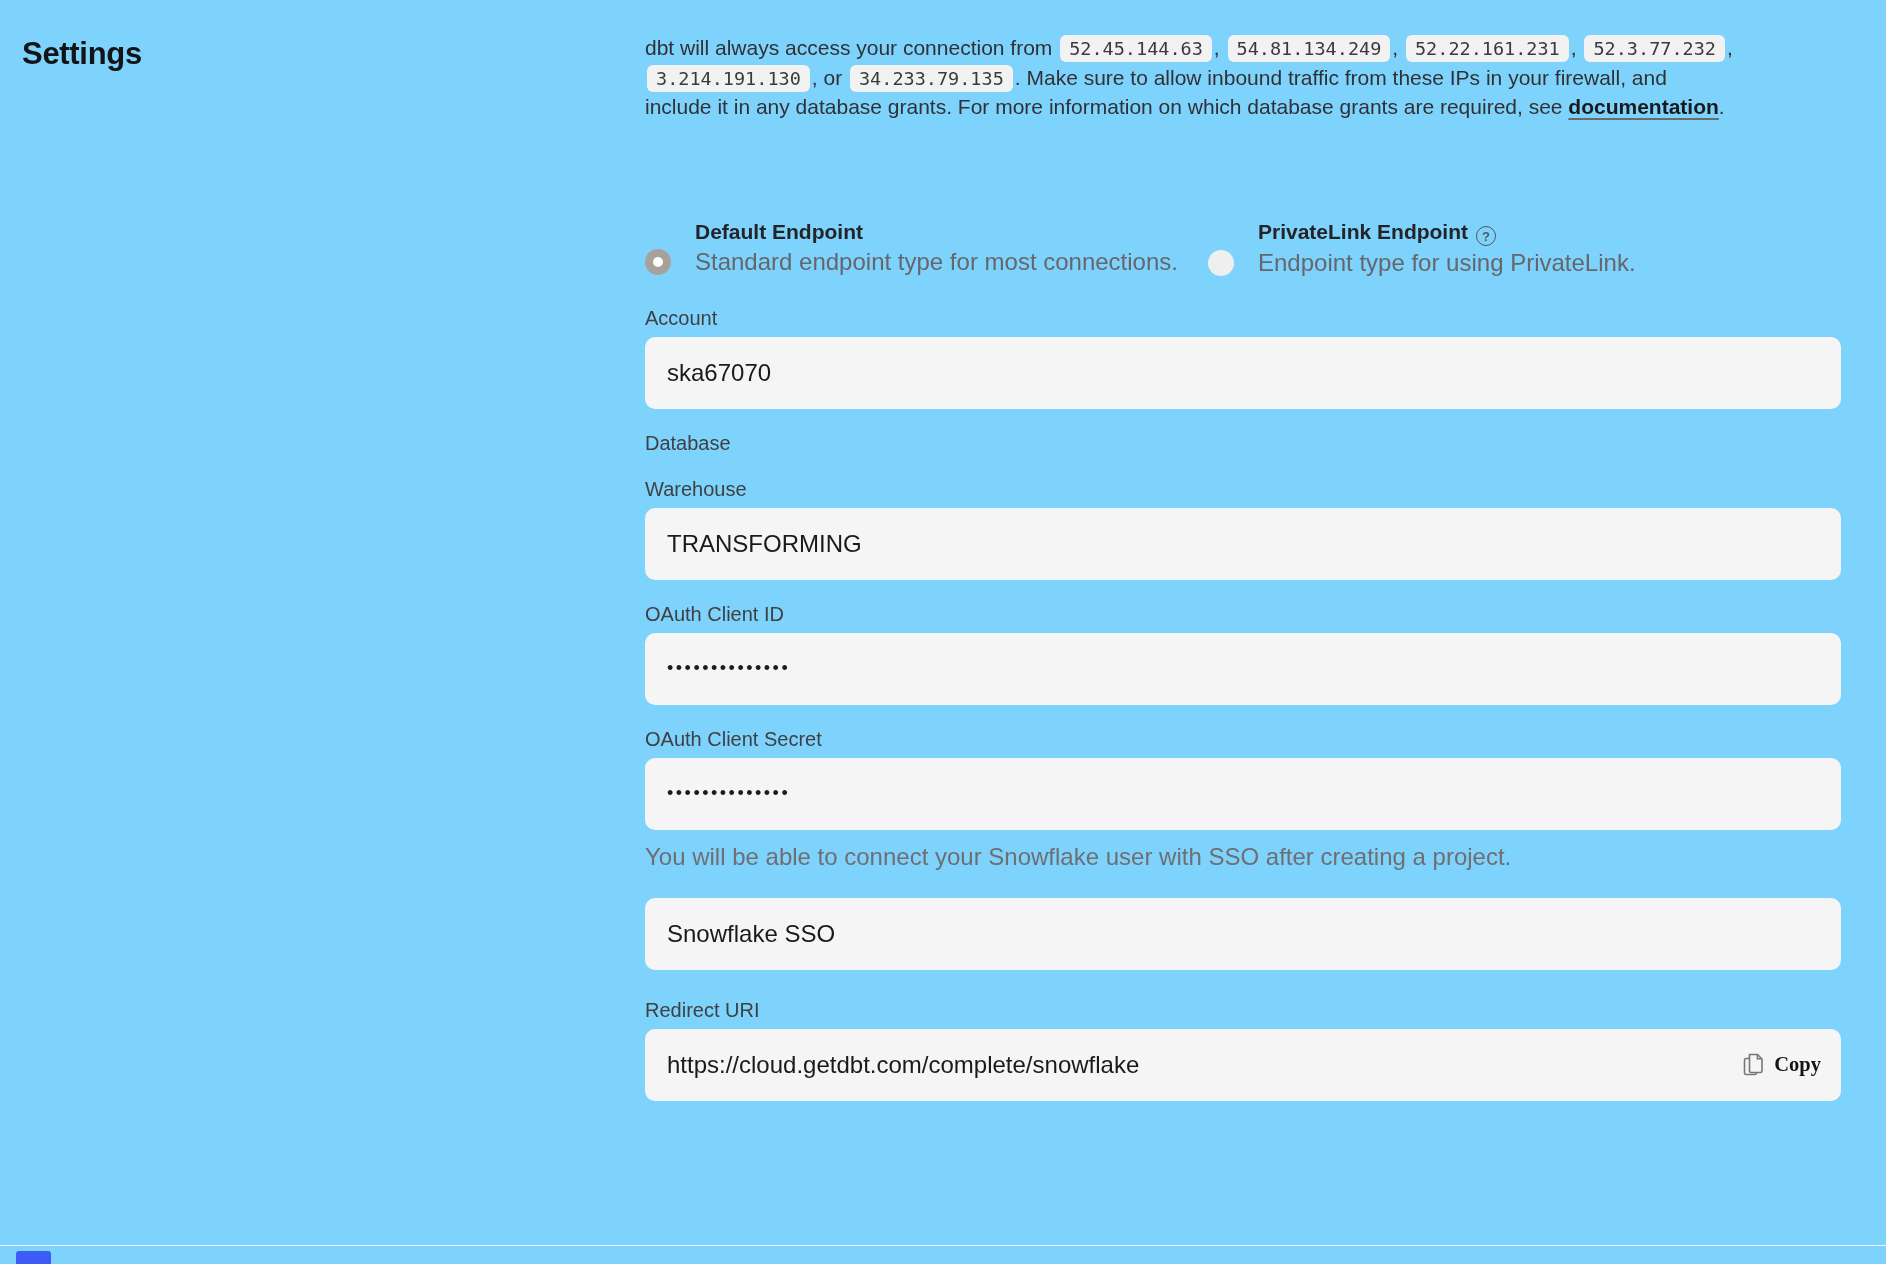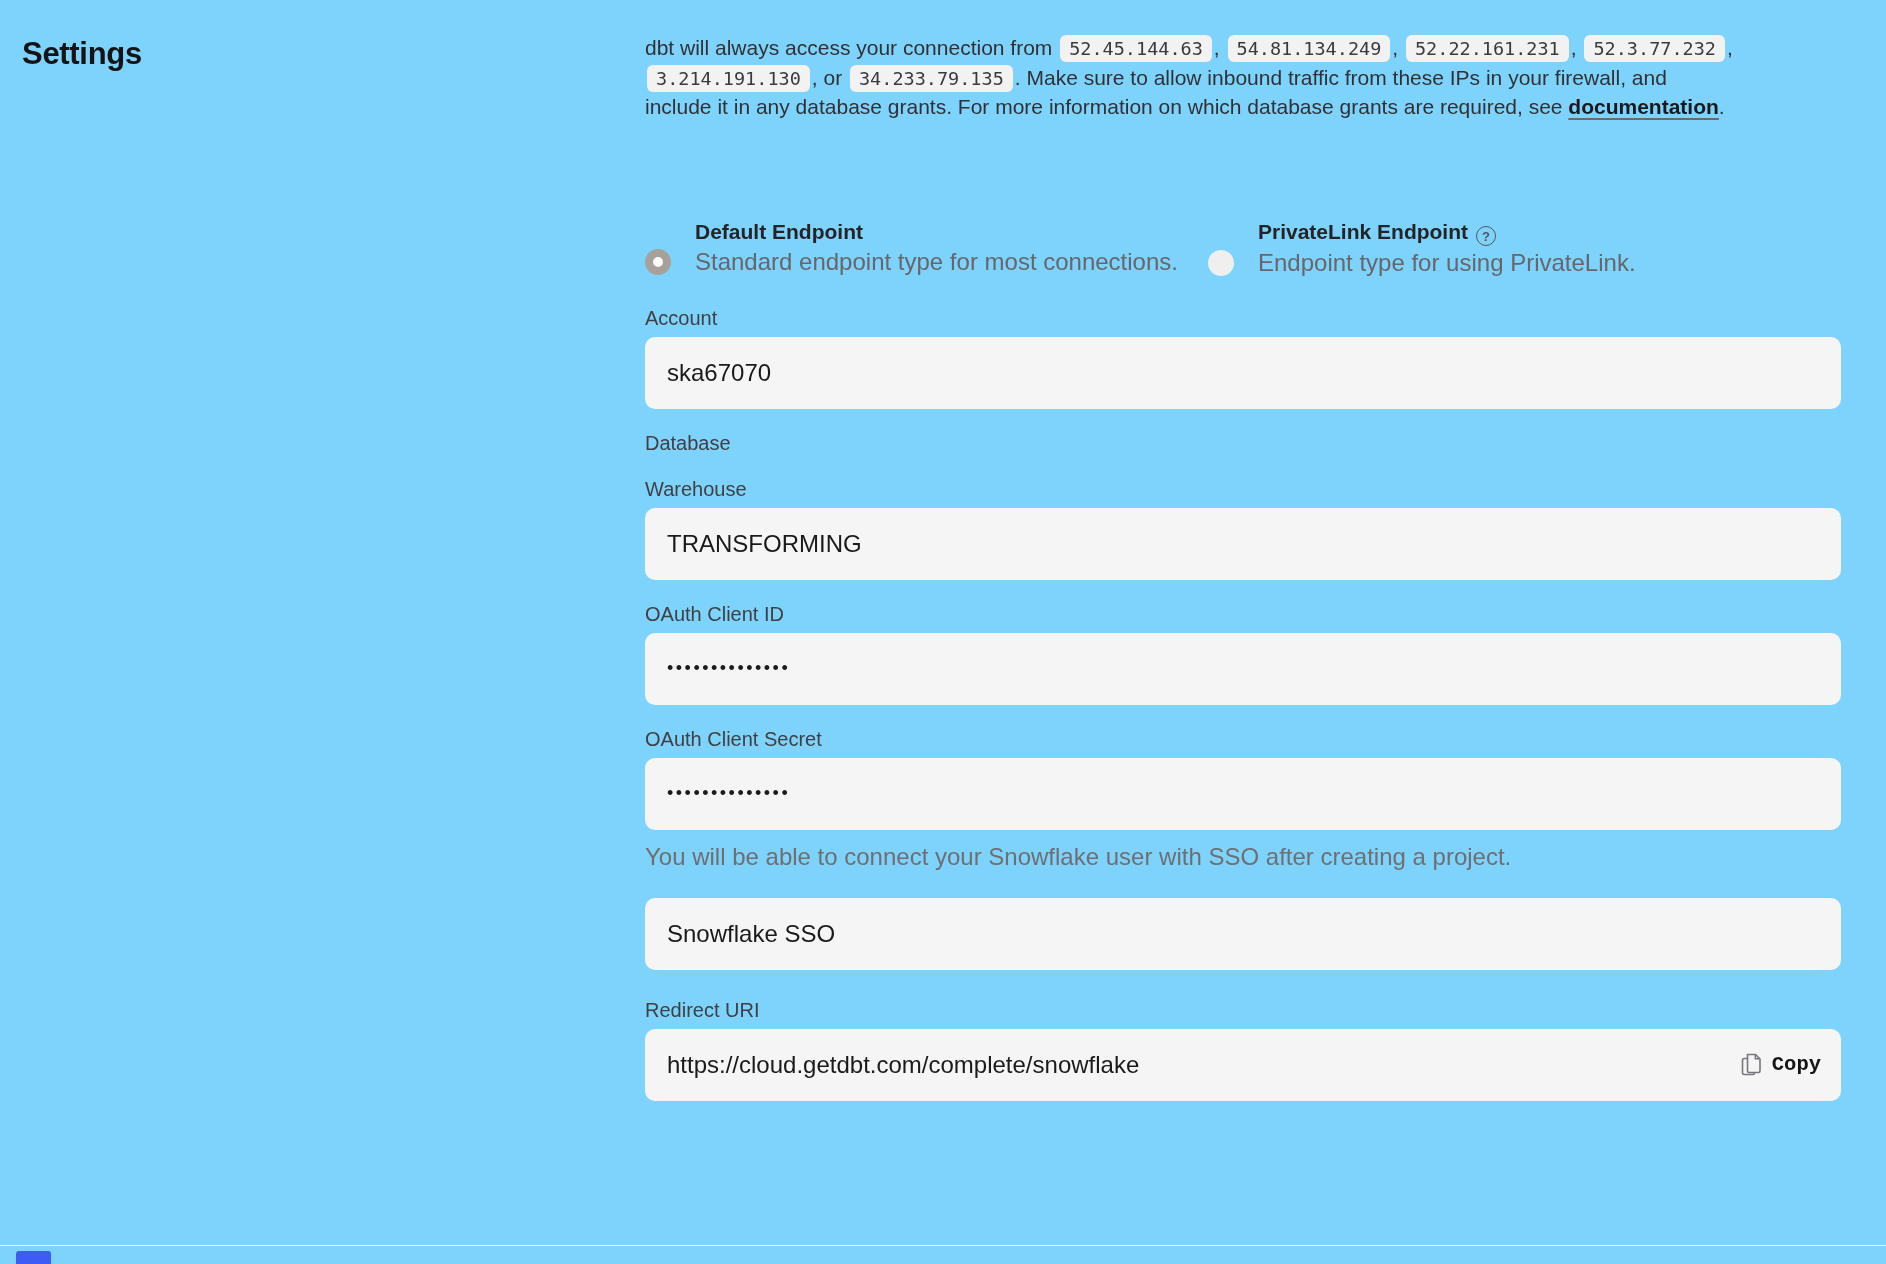--- a/index.html
+++ b/index.html
@@ -42,21 +42,21 @@
   .field-label { font-size:20px; color:#404044; line-height:24px; margin-bottom:7px; }
   .input-box { height:72px; width:100%; background:#f5f5f6; border-radius:10px;
                display:flex; align-items:center; padding:0 22px; }
   .input-value { font-size:24px; color:#1a1a1c; }
   .input-value.masked { font-size:18px; letter-spacing:2.5px; color:#1c1c1e; }
   .field-helper { font-size:24px; color:#6f6e73; line-height:26px; margin-top:14px; margin-bottom:28px; }
   .spaced { margin-top:28px; }
 
   .redirect-box { justify-content:space-between; padding-right:20px; }
   .copy-button { display:flex; align-items:center; gap:10px; cursor:pointer; background:none; border:none;
-                 font-family:Liberation Mono, monospace;padding-left:20px; }
+                 font-family:Liberation Serif, serif;padding-left:20px; }
   .copy-label { font-size:20.5px; font-weight:700; color:#141416; }
 
   
   .footer-divider { position:absolute; left:0; right:0; top:1245px; border-top:1px solid #f3f3f4; }
   .partial-primary-button { position:absolute; left:16px; bottom:0; width:35px; height:13px;
                             background:#3d5bf5; border-radius:3px 3px 0 0; border:none; cursor:pointer; }
 </style>
 </head>
 <body>
 

